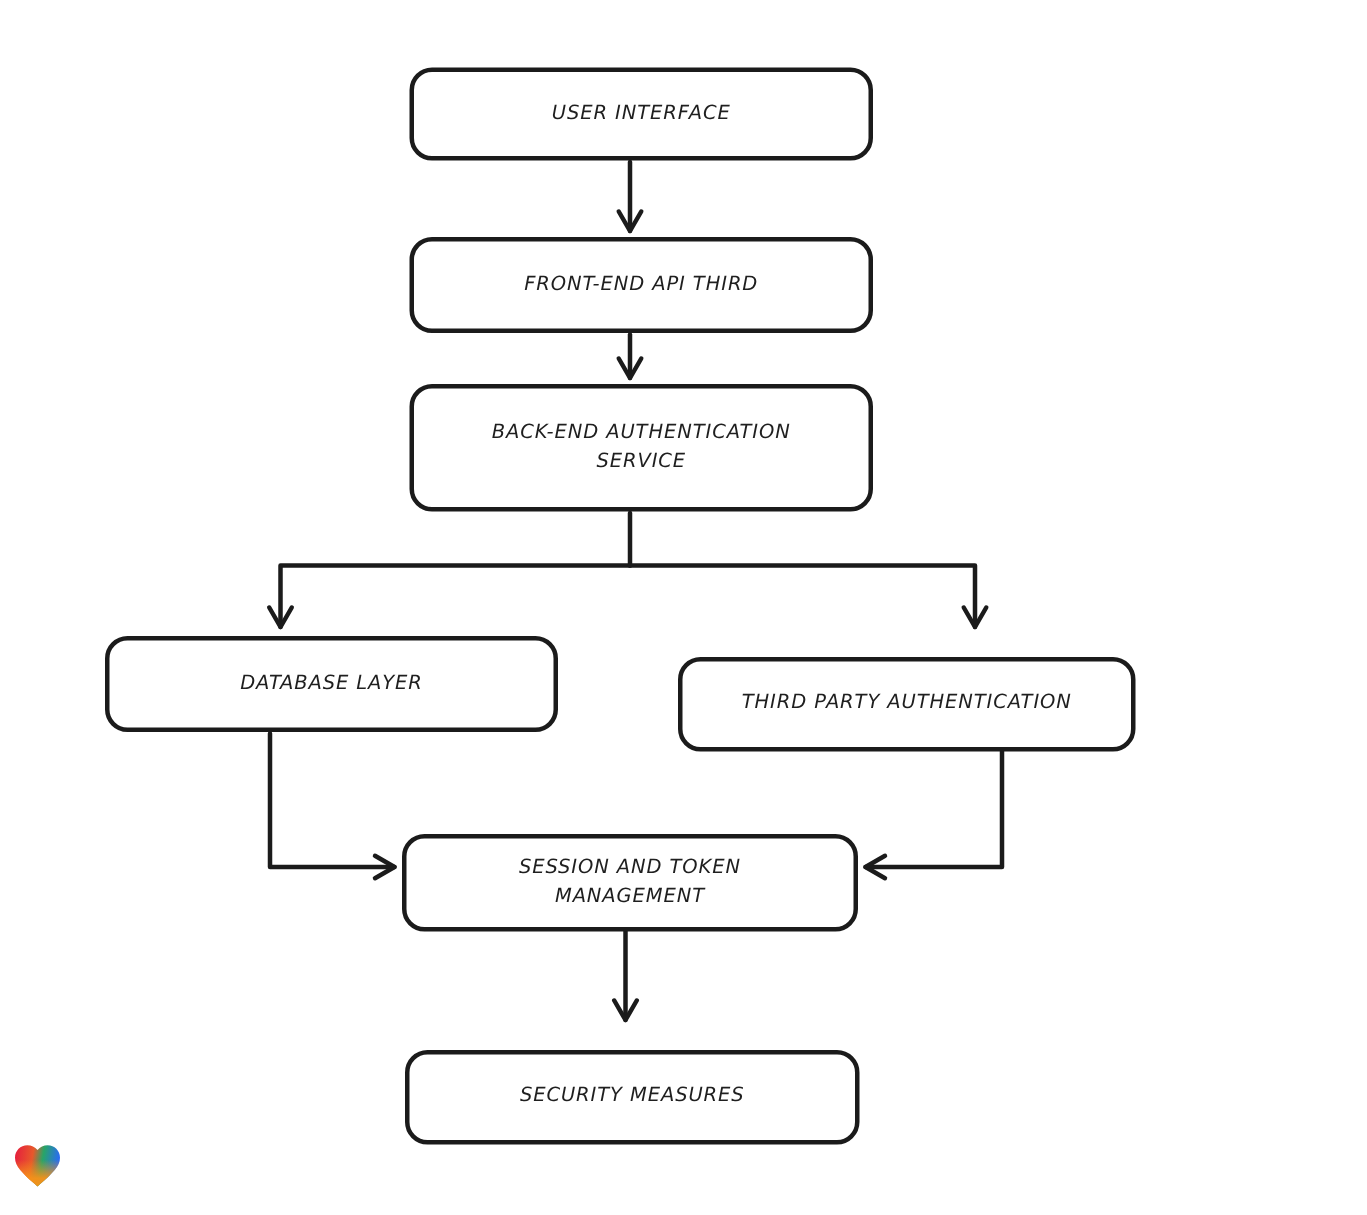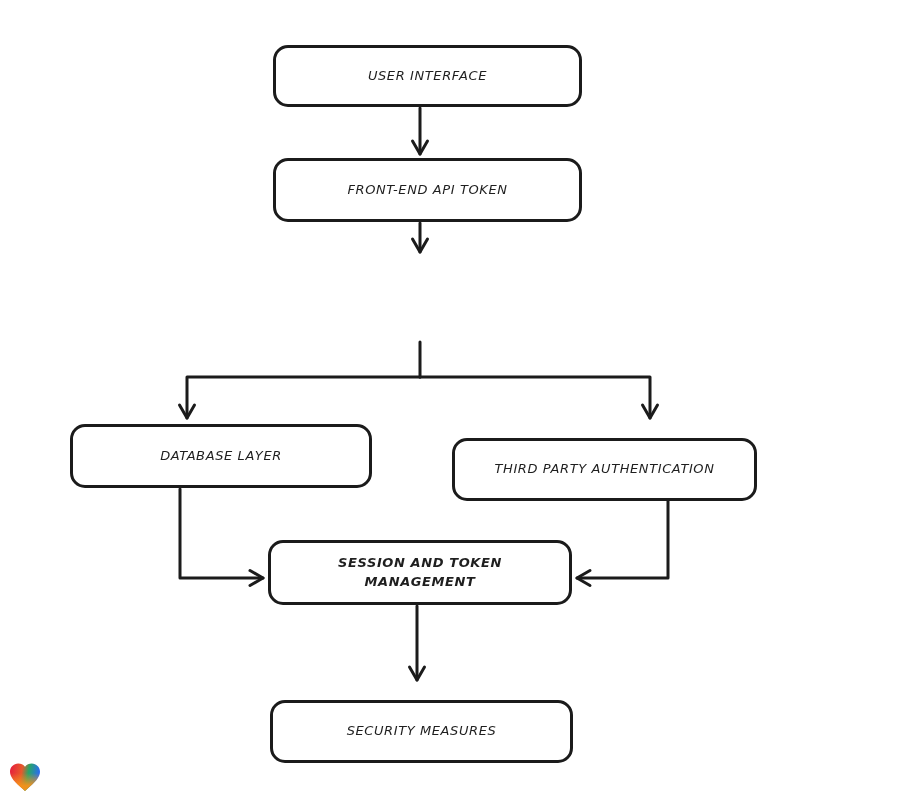--- a/index.html
+++ b/index.html
@@ -40,21 +40,21 @@
     line-height: 1.45;
     color: #1f1f1f;
     white-space: pre-line;
   }
   
   .n-ui   { left: 273px; top:  45px; width: 309px; height: 62px; }
   .n-fe   { left: 273px; top: 158px; width: 309px; height: 64px; }
   .n-be   { left: 273px; top: 256px; width: 309px; height: 85px; }
   .n-db   { left:  70px; top: 424px; width: 302px; height: 64px; }
   .n-tp   { left: 452px; top: 424px; width: 305px; height: 63px; margin-top: 14px; }
-  .n-st   { left: 268px; top: 540px; width: 304px; height: 65px; font-weight: bold; }
+  .n-st   { left: 268px; top: 556px; width: 304px; height: 65px; }
   .n-sm   { left: 270px; top: 700px; width: 303px; height: 63px; }
   .watermark {
     position: absolute;
     left: 7px;
     top: 759px;
     width: 36px;
     height: 36px;
   }
 </style>
 </head>
@@ -78,23 +78,27 @@
       <path d="M668,488 L668,578 L577,578" marker-end="url(#arrowhead)"></path>
       <path d="M417,606 L417,680" marker-end="url(#arrowhead)"></path>
     </g>
   </svg>
 
   <div class="node n-ui">
     <span class="node-label">USER INTERFACE</span>
   </div>
 
   <div class="node n-fe">
-    <span class="node-label">FRONT-END API TOKEN</span>
+    <span class="node-label">FRONT-END API THIRD</span>
   </div>
 
+  <div class="node n-be">
+    <span class="node-label">BACK-END AUTHENTICATION
+SERVICE</span>
+  </div>
 
   <div class="node n-db">
     <span class="node-label">DATABASE LAYER</span>
   </div>
 
   <div class="node n-tp">
     <span class="node-label">THIRD PARTY AUTHENTICATION</span>
   </div>
 
   <div class="node n-st">

